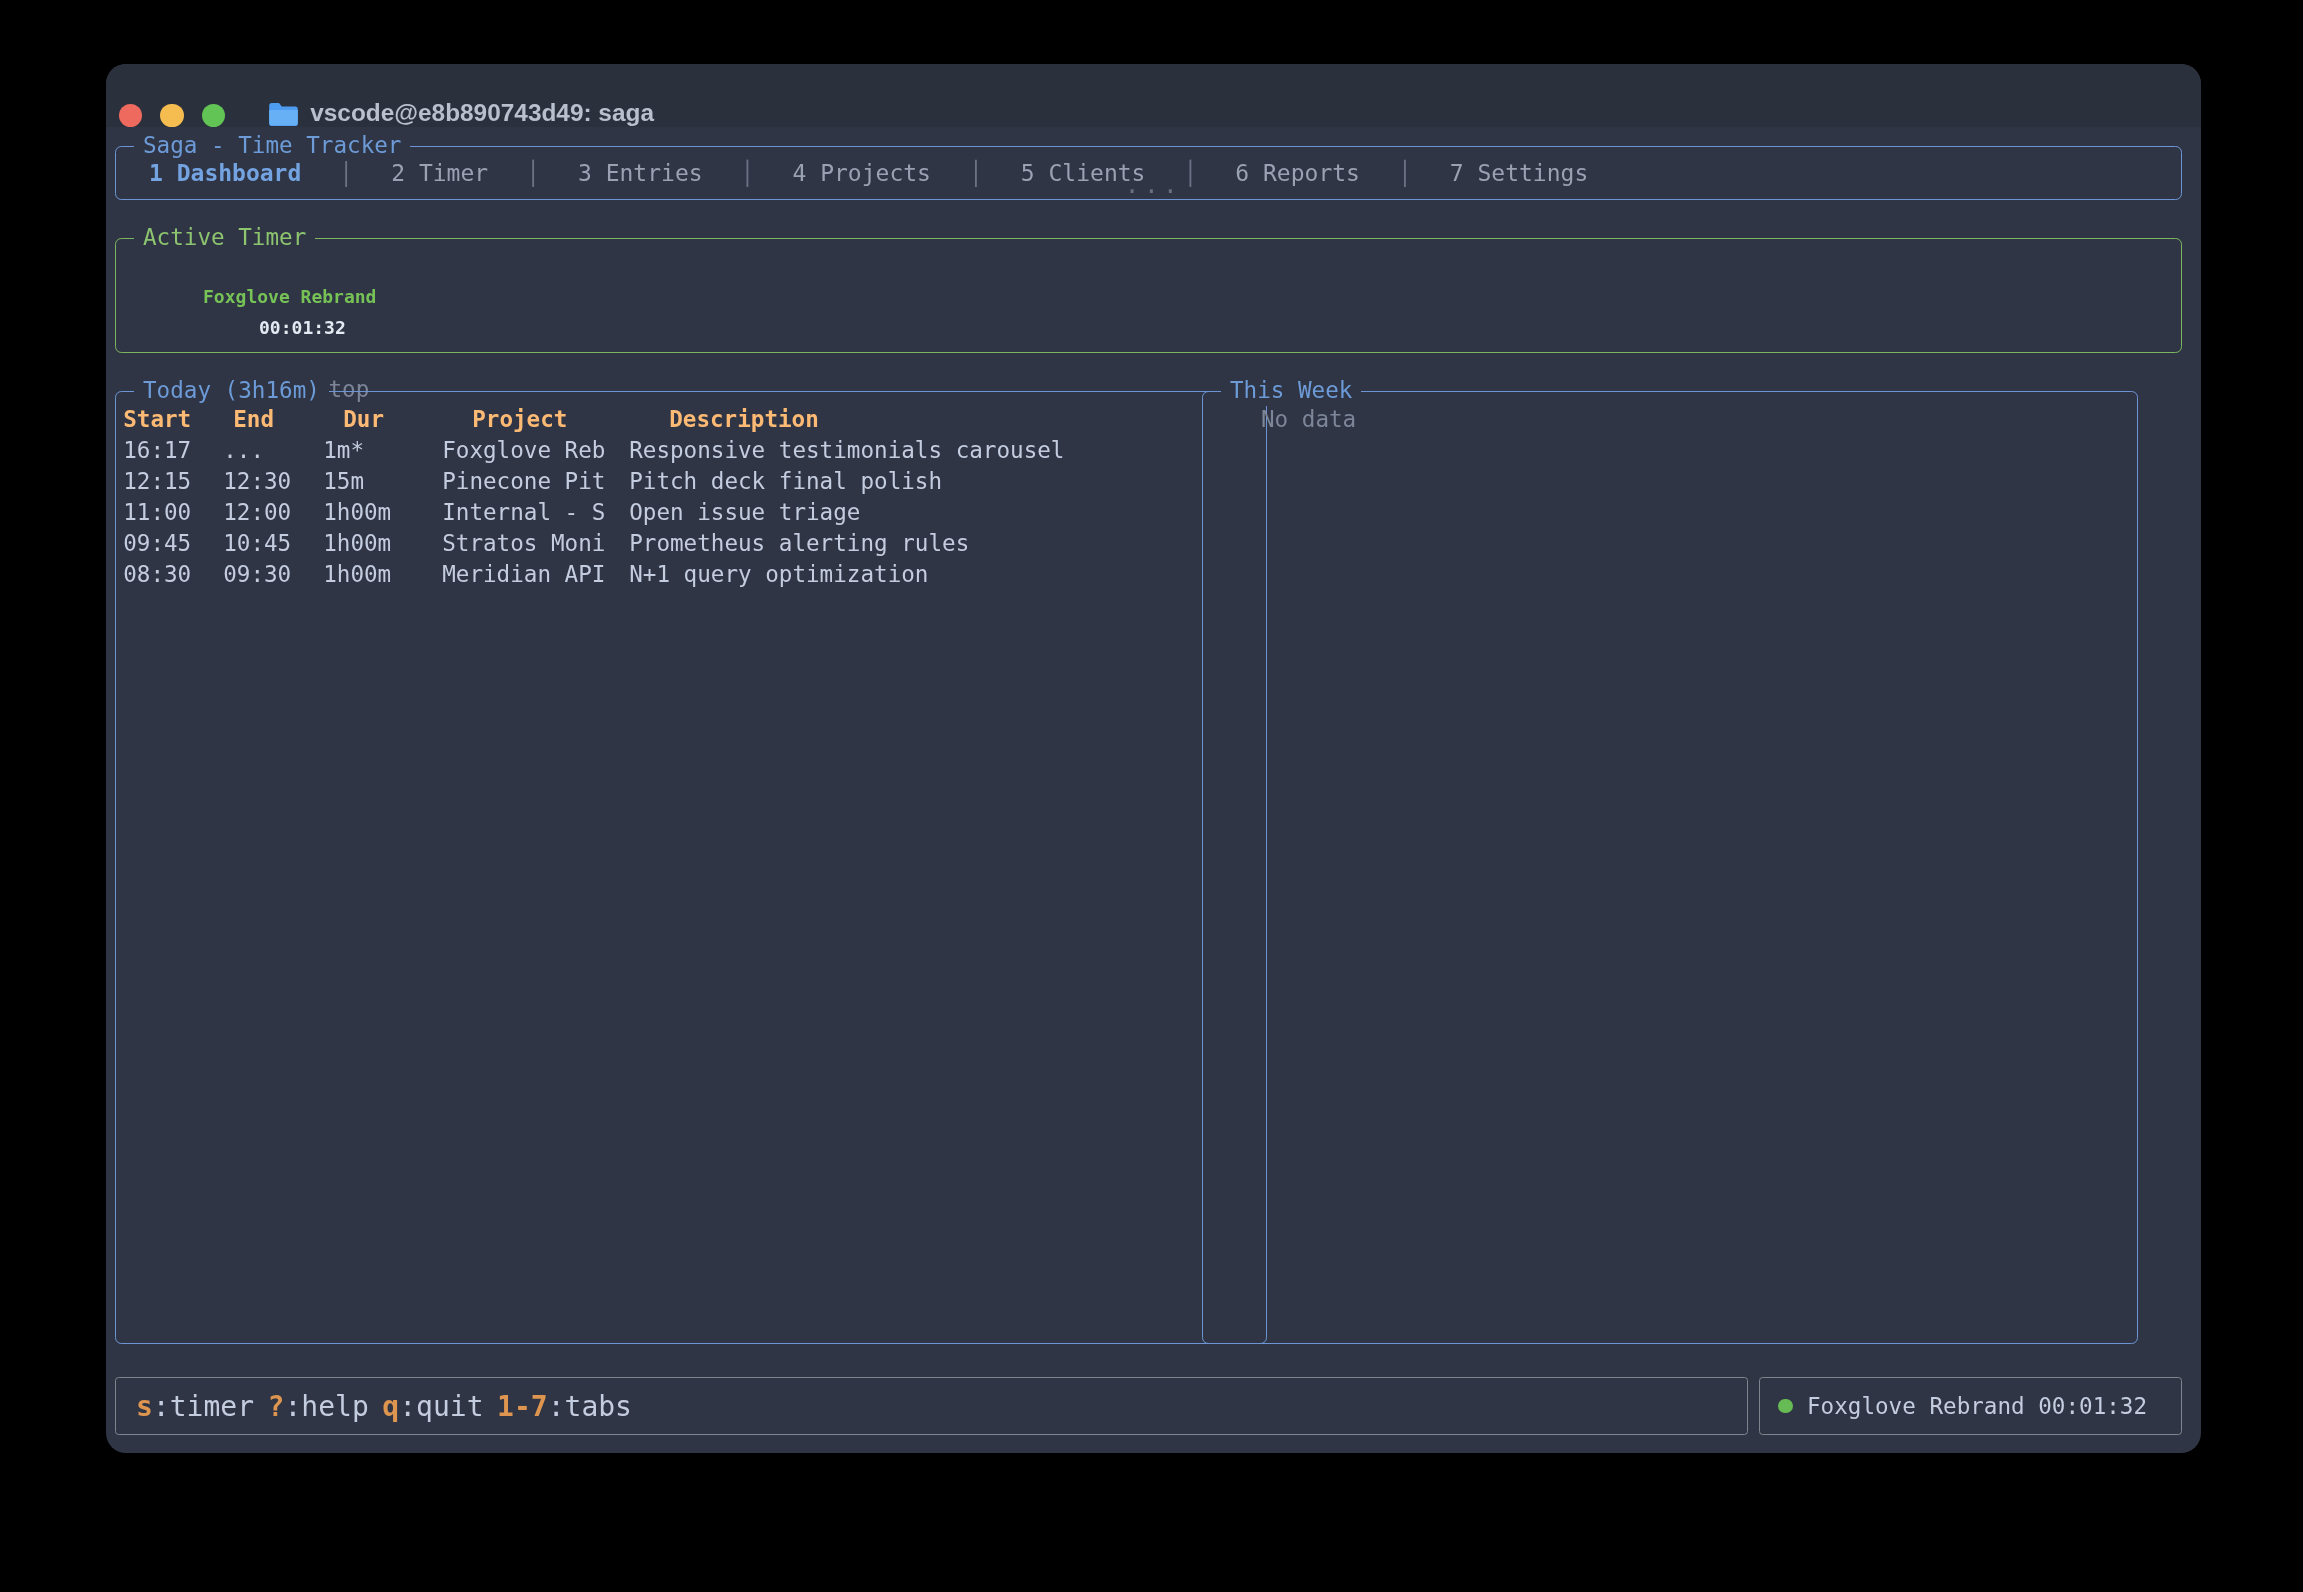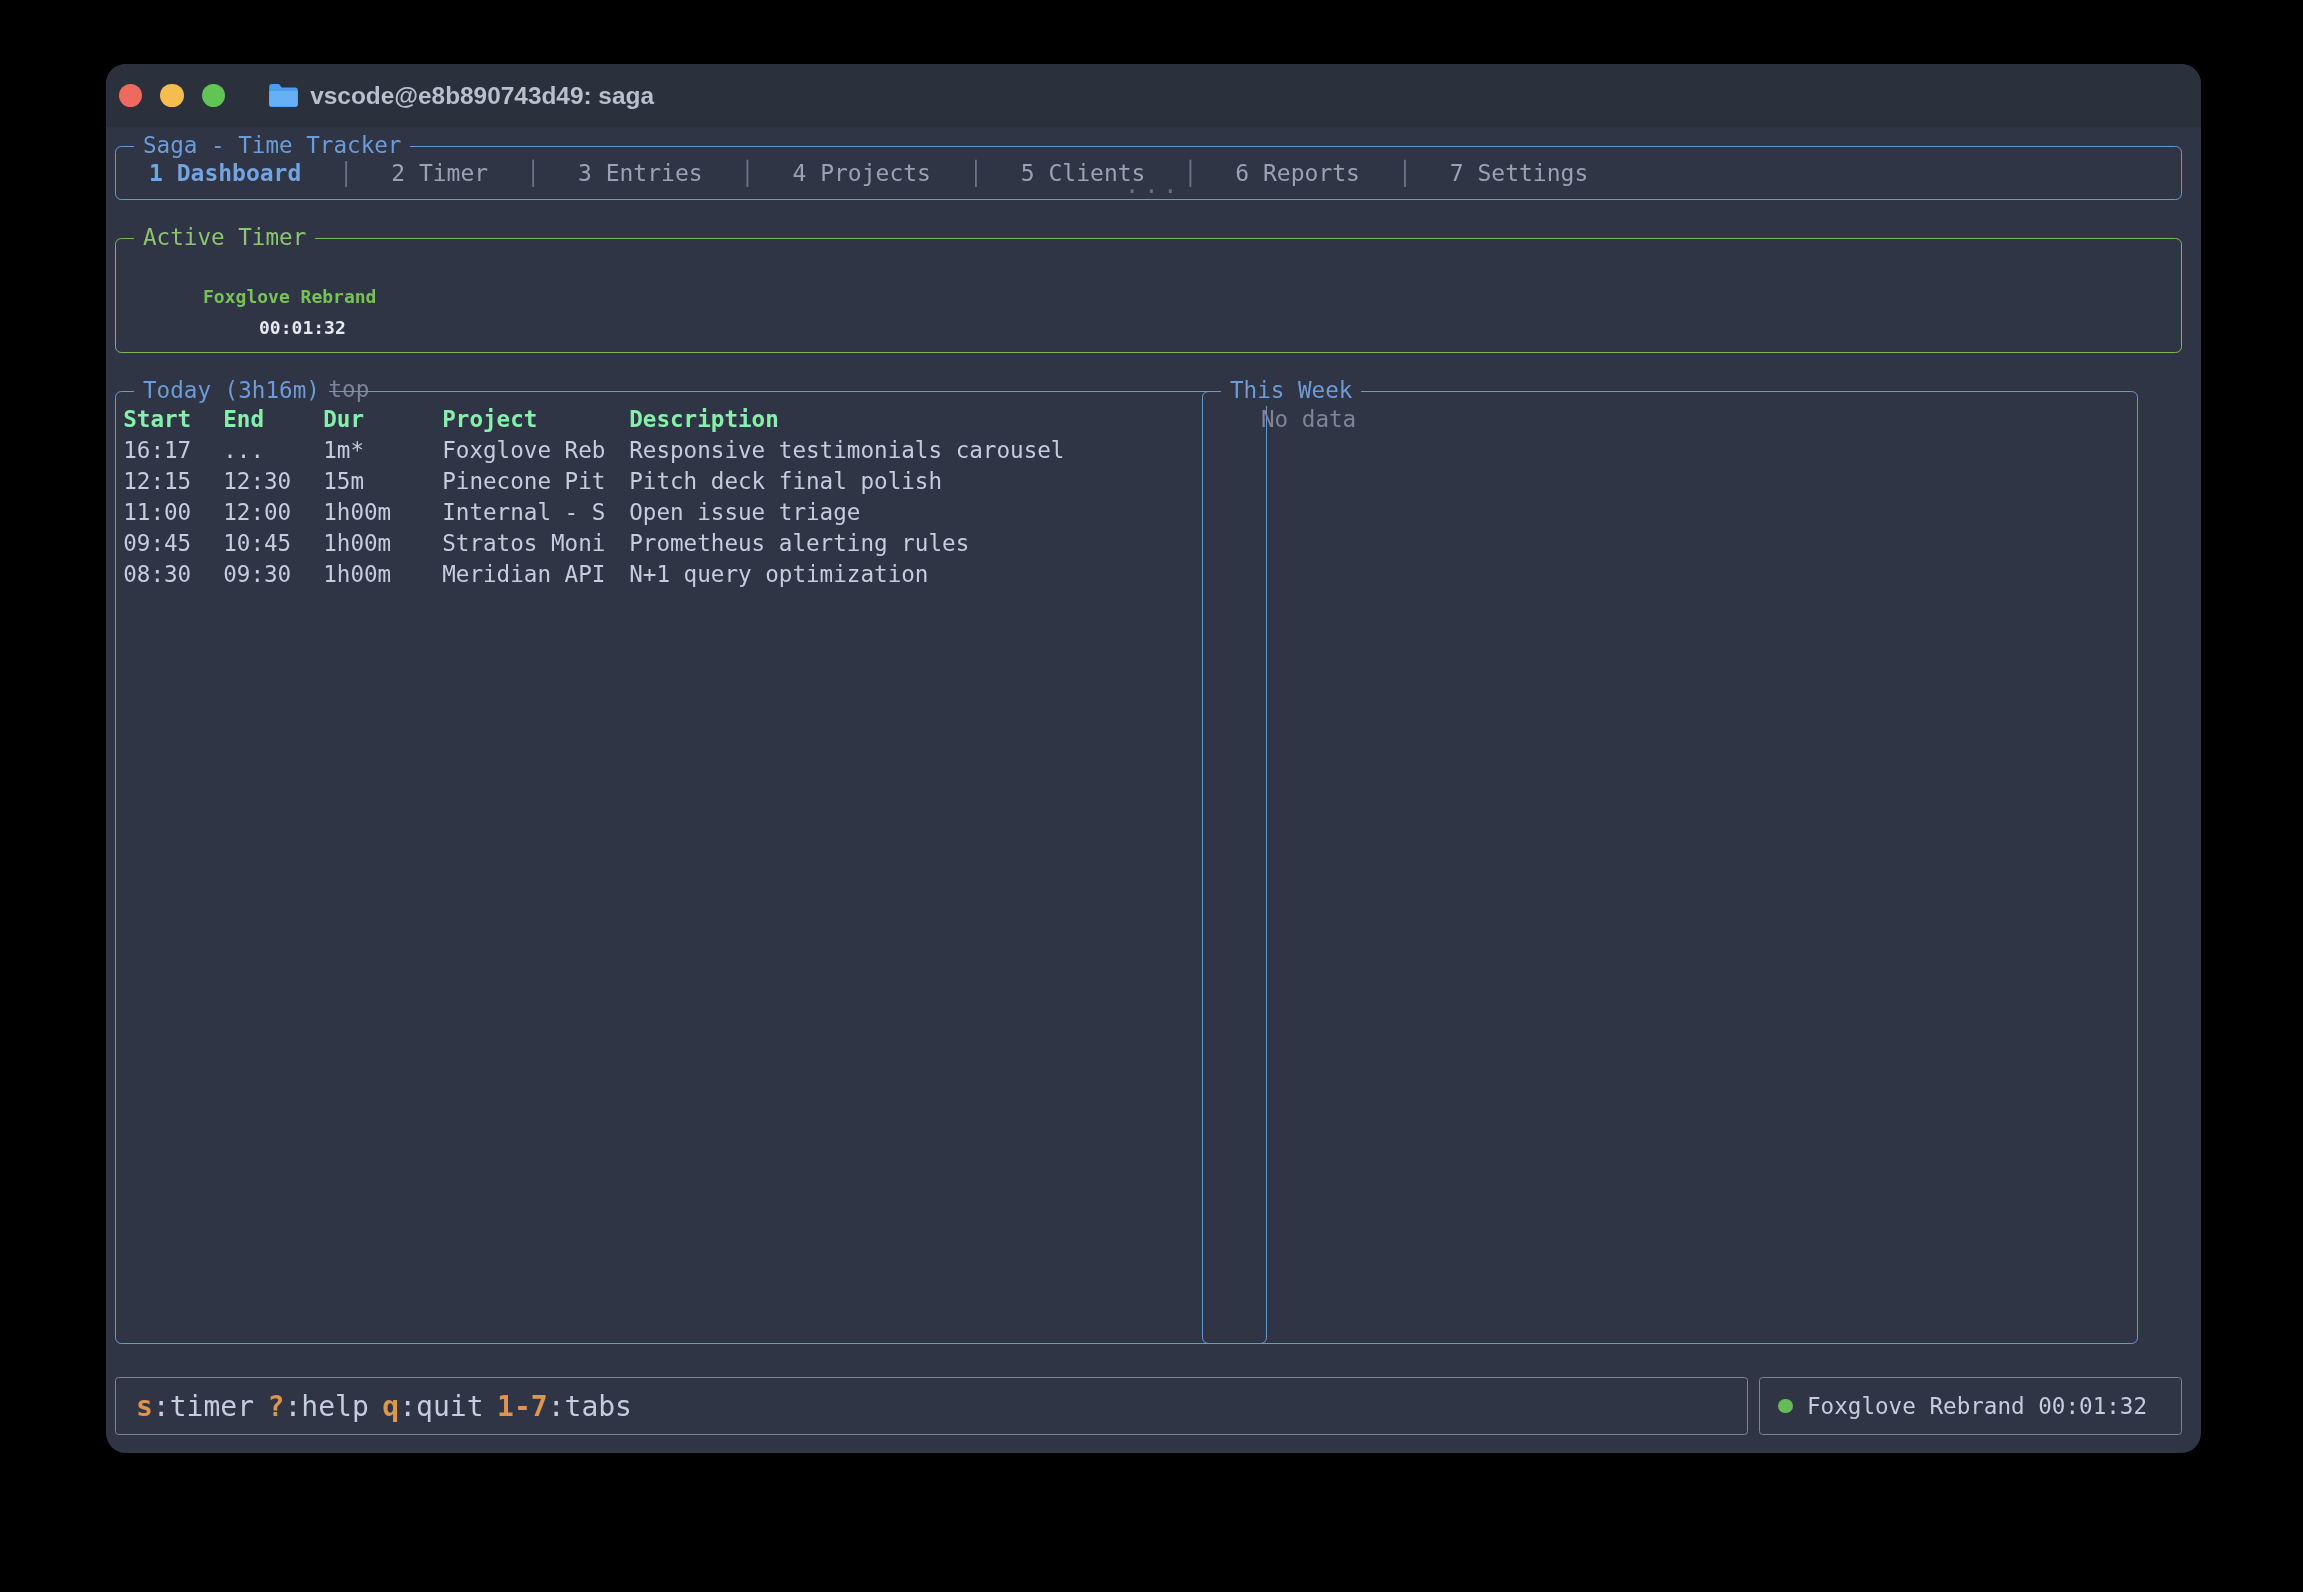--- a/index.html
+++ b/index.html
@@ -7,21 +7,21 @@
   body { font-family:"DejaVu Sans Mono", monospace; }
 
   .window {
     position:absolute; left:106px; top:64px; width:2095px; height:1389px;
     background:#2f3544; border-radius:20px; overflow:hidden;
   }
 
   
   .titlebar {
     position:absolute; left:0; top:0; right:0; height:63px;
-    background:#2b303d; display:flex; align-items:center; padding-left:12.7px;
+    background:#2b303d; display:flex; align-items:flex-end; padding-left:12.7px;
   }
   .tl { width:23.5px; height:23.5px; border-radius:50%; margin-right:18px; }
   .tl-red    { background:#ee6a5f; }
   .tl-yellow { background:#f5bd4f; }
   .tl-green  { background:#62c454; }
   .folder { margin-left:25px; margin-right:11px; display:block; }
   .win-title {
     font-family:"Liberation Sans", sans-serif; font-weight:bold;
     font-size:24.4px; color:#b8bfcd; white-space:pre;
   }
@@ -53,21 +53,21 @@
   .timer-line1 { padding:11px 0 0 22px; font-size:18px; line-height:31px; white-space:pre; }
   .timer-project { color:#76c257; font-weight:bold; }
   .timer-elapsed { color:#e4e9f2; font-weight:bold; margin-left:56px; }
   .timer-hint { padding-left:22px; font-size:22.6px; line-height:31px; color:#7d8698; }
 
   
   .todaybox { left:9px; top:327px; width:1152px; height:953px; }
   .weekbox  { left:1096px; top:327px; width:936px; height:953px;padding-left:36px; }
   .table { margin-top:11.8px; font-size:22.6px; line-height:31px; color:#c4ccdf; }
   .trow { display:flex; padding-left:7.2px; }
-  .trow.head { color:#86efac; font-weight:bold; }
+  .trow.head { color:#fdba74; font-weight:bold;gap:10px; }
   .c { white-space:pre; overflow:hidden; }
   .c-start   { width:100px; }
   .c-end     { width:100px; }
   .c-dur     { width:119px; }
   .c-project { width:187px; }
   .c-desc    { flex:1; }
   .empty-text { padding:11.8px 0 0 22px; font-size:22.6px; line-height:31px; color:#7d8698; }
 
   
   .statusbox { left:9px; top:1313px; width:1633px; height:58px;

